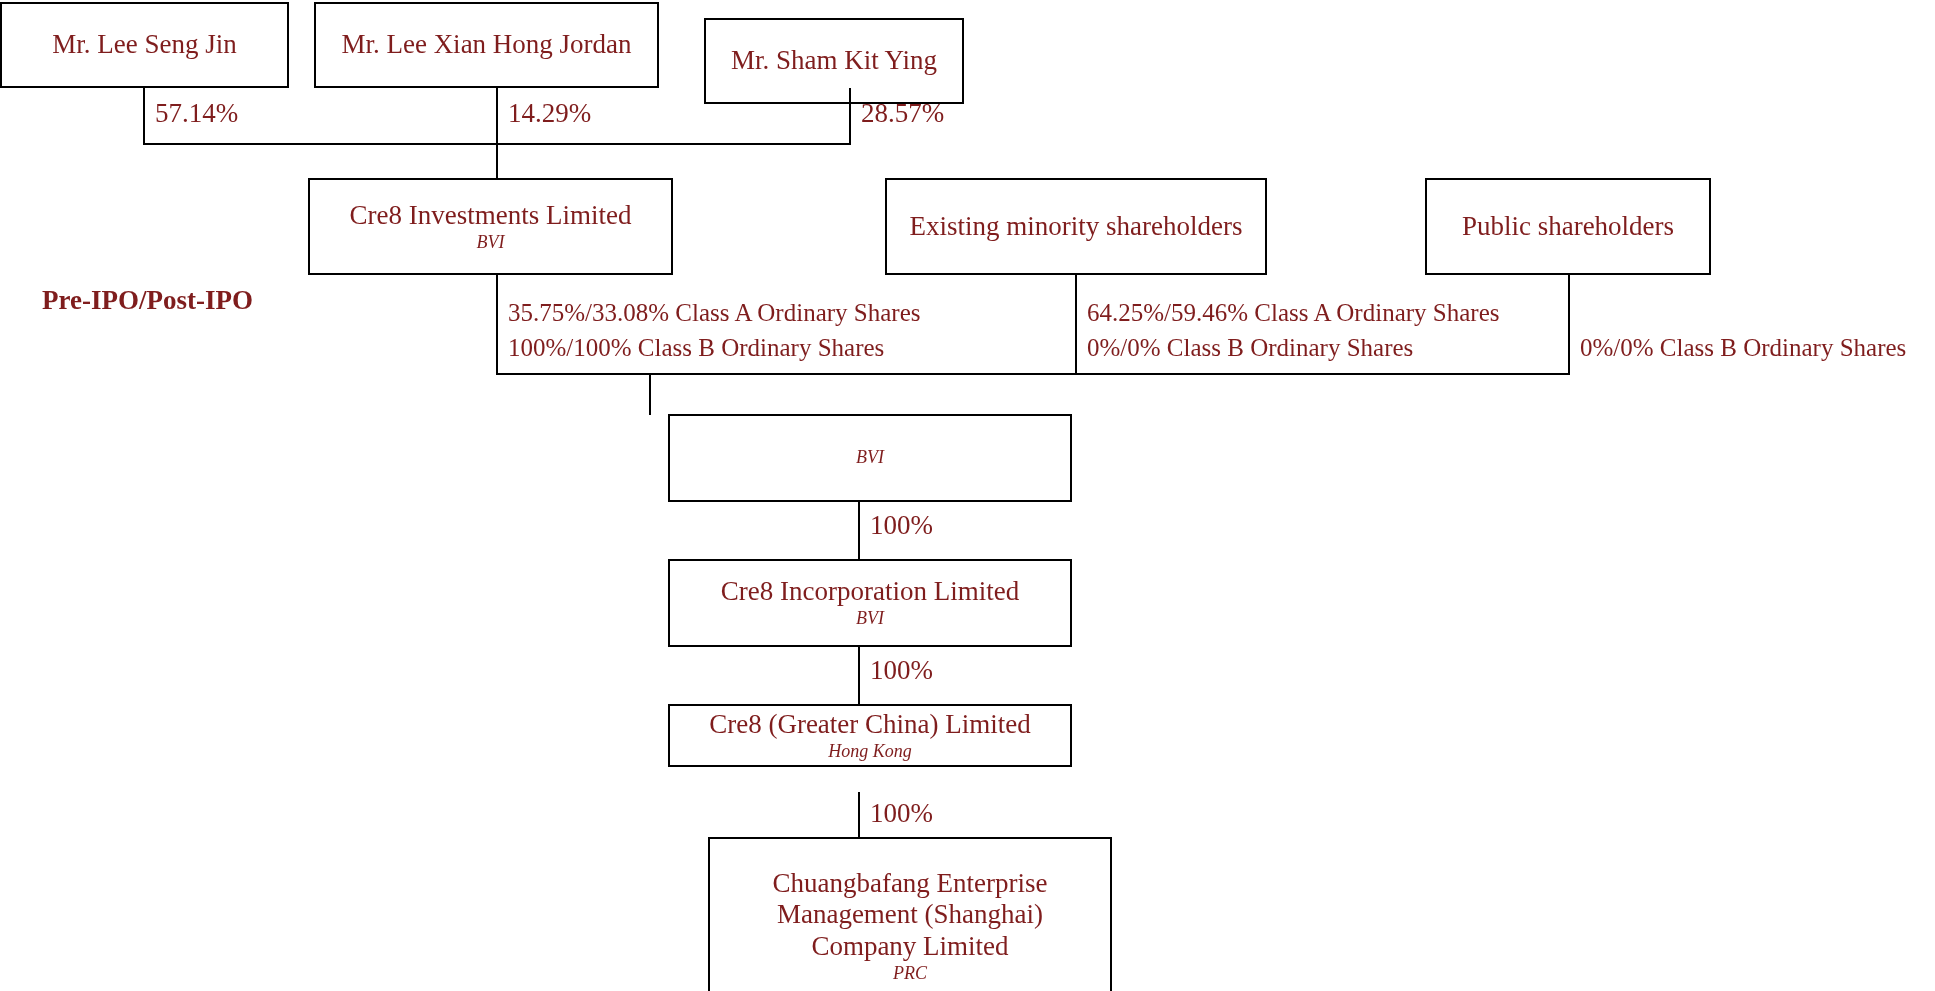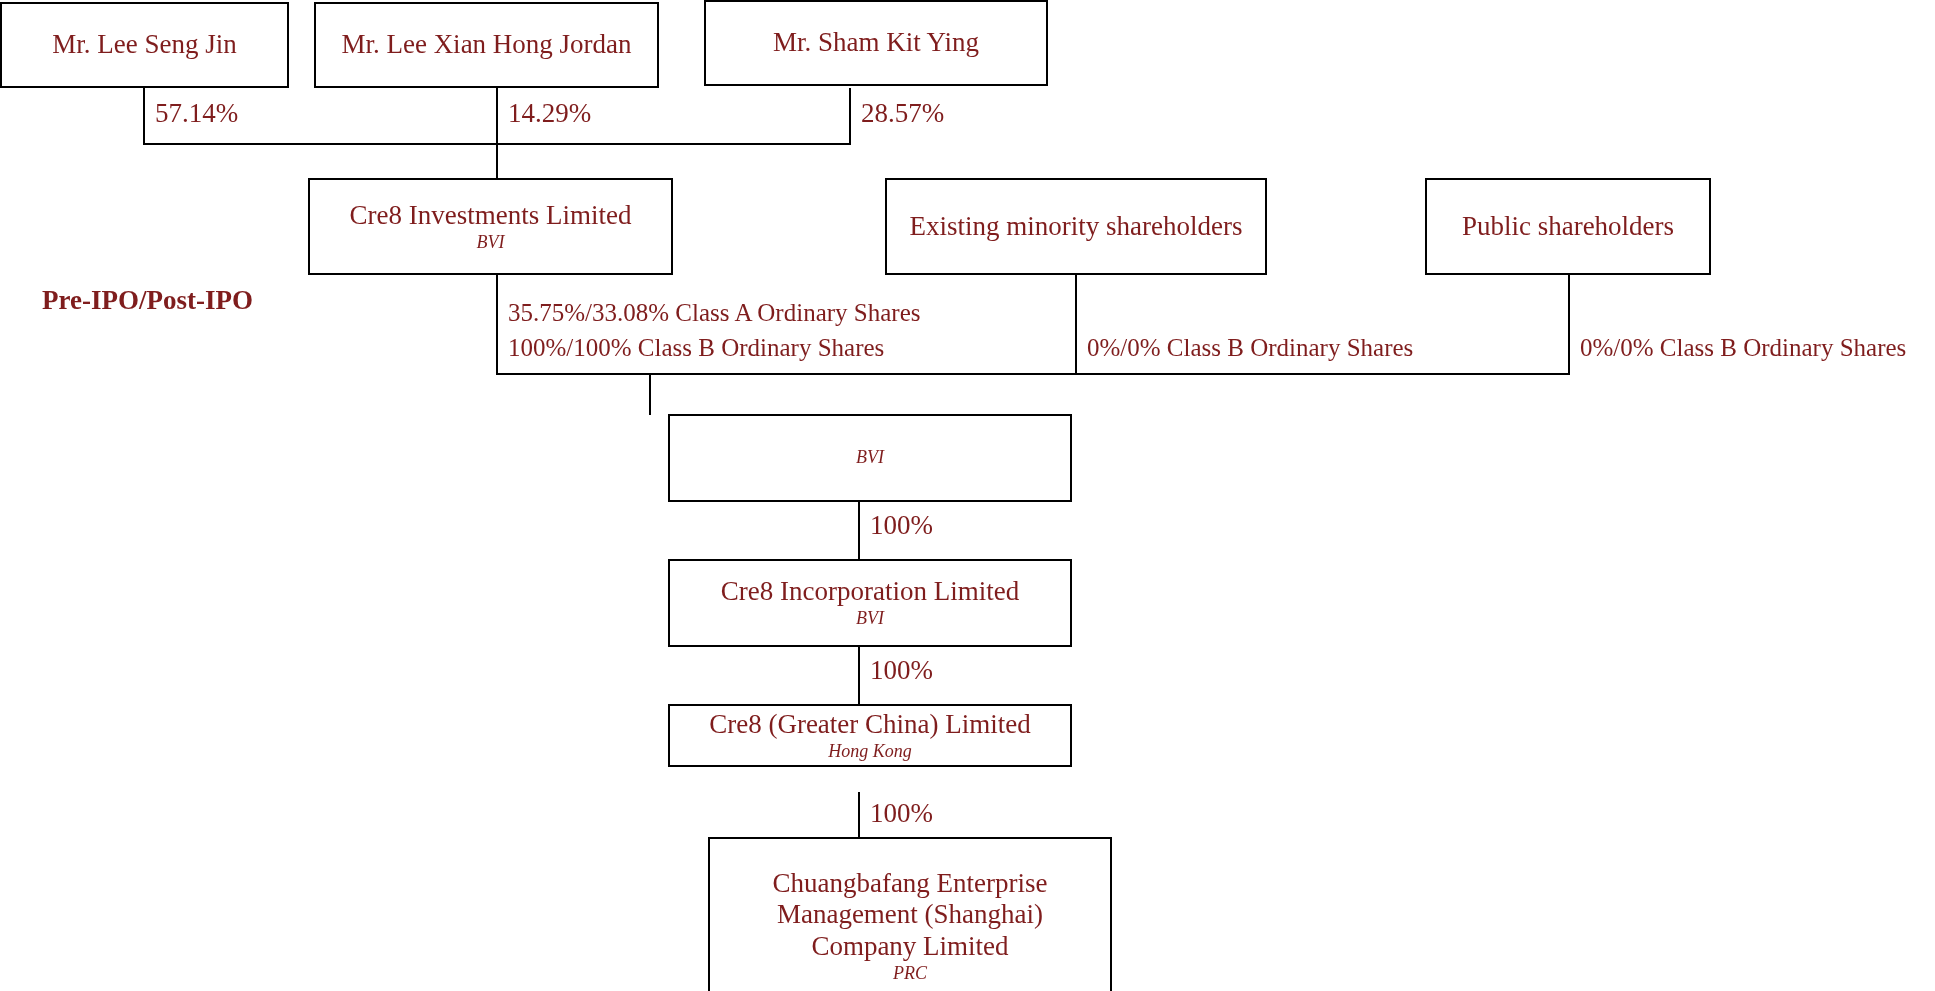--- a/index.html
+++ b/index.html
@@ -79,21 +79,21 @@
 <div id="chart-root">
 
   <div class="box" style="left:0px; top:2px; width:289px; height:86px;">
     <span class="ttl">Mr. Lee Seng Jin</span>
   </div>
 
   <div class="box" style="left:314px; top:2px; width:345px; height:86px;">
     <span class="ttl">Mr. Lee Xian Hong Jordan</span>
   </div>
 
-  <div class="box" style="left:704px; top:0; width:344px; height:86px;">
+  <div class="box" style="left:704px; top:18px; width:260px; height:86px;">
     <span class="ttl">Mr. Sham Kit Ying</span>
   </div>
 
   <div class="vline" style="left:143px; top:88px; height:56px;"></div>
   <div class="vline" style="left:496px; top:88px; height:56px;"></div>
   <div class="vline" style="left:849px; top:88px; height:56px;"></div>
 
   <div class="hline" style="left:143px; top:143px; width:708px;"></div>
 
   <div class="pct" style="left:155px; top:100px;">57.14%</div>
@@ -120,21 +120,21 @@
   <div class="vline" style="left:1568px; top:275px; height:100px;"></div>
 
   <div class="stage-label" style="left:42px; top:285px;">Pre-IPO/Post-IPO</div>
 
   <div class="share-note" style="left:508px; top:296px;">
     <span>35.75%/33.08%  Class A Ordinary Shares</span><br>
     <span>100%/100% Class B Ordinary Shares</span>
   </div>
 
   <div class="share-note" style="left:1087px; top:296px;">
-    <br>
+    <span>64.25%/59.46% Class A Ordinary Shares</span><br>
     <span>0%/0% Class B Ordinary Shares</span>
   </div>
 
   <div class="share-note" style="left:1580px; top:296px;">
     <br>
     <span>0%/0% Class B Ordinary Shares</span>
   </div>
 
   <div class="hline" style="left:496px; top:373px; width:1074px;"></div>
 

